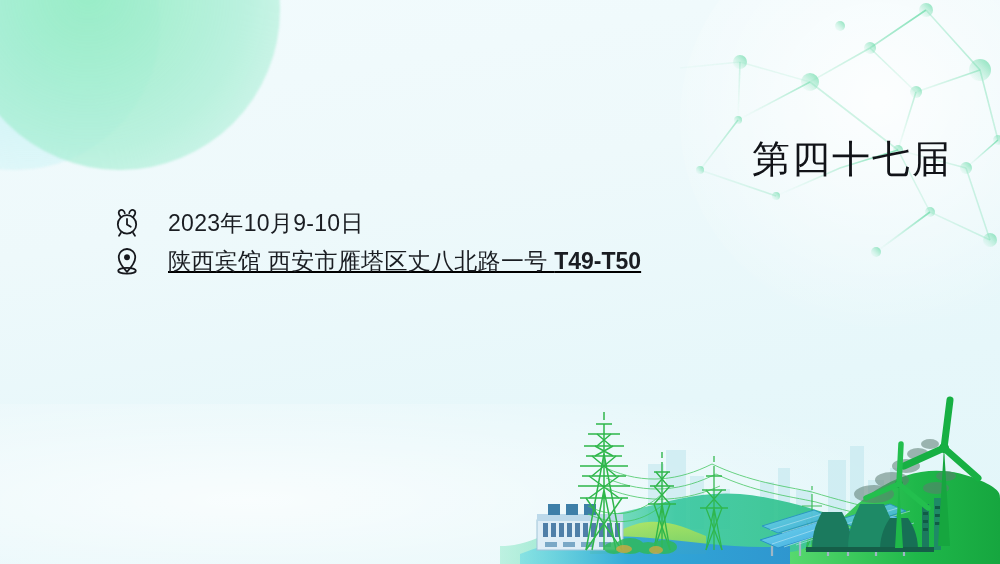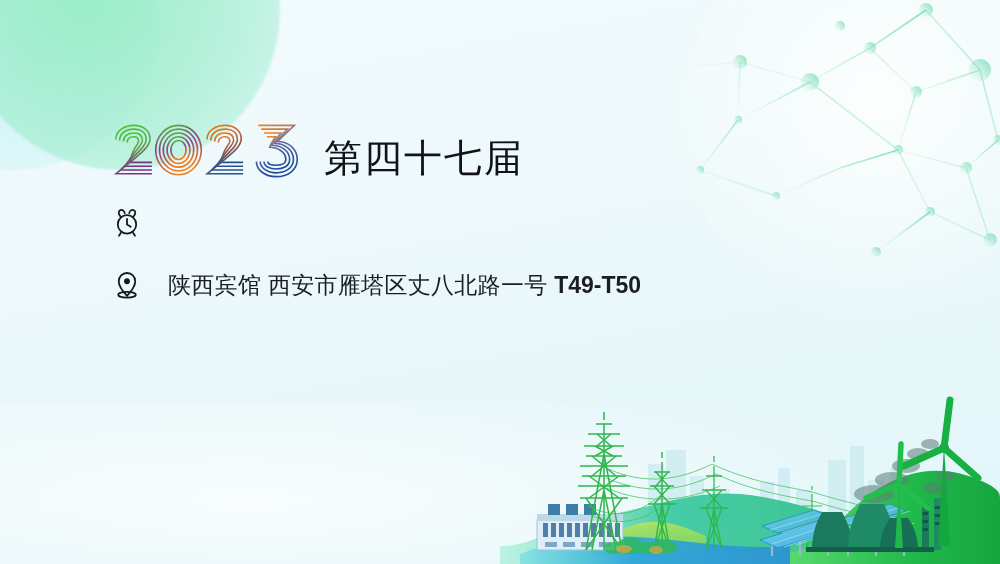--- a/index.html
+++ b/index.html
@@ -41,41 +41,41 @@
   .glow-bottom {
     position:absolute; left:0; bottom:-80px; width:100%; height:240px;
     background:radial-gradient(ellipse at 25% 40%, rgba(255,255,255,.75), rgba(255,255,255,0) 65%);
   }
 
   .net { position:absolute; right:0; top:0; width:320px; height:300px; opacity:.9; }
 
   
   .content { position:absolute; left:112px; top:118px; width:840px; }
 
-  .logo-row { display:flex; align-items:flex-end; gap:22px; height:62px; }
+  .logo-row { display:flex; align-items:flex-end; gap:22px; height:62px;flex-direction:column; }
   .logo-2023 { width:190px; height:58px; display:block; }
   .edition {
     font-size:38px; line-height:1; color:#111318;
     letter-spacing:2px; font-weight:400; padding-bottom:3px;
     font-family:"Liberation Sans", sans-serif;
   }
 
   .main-title {
     margin-top:20px;
     font-size:40px;
     line-height:1.1;
     font-weight:bold;
     color:#0b0d12;
     letter-spacing:0px;
     white-space:nowrap;
     font-family:"Liberation Sans", sans-serif;
   }
 
   .info-row { display:flex; align-items:center; margin-top:26px; height:34px; }
-  .info-row + .info-row { margin-top:28px; }
+  .info-row + .info-row { margin-top:4px;text-decoration:underline; }
   .info-icon { width:30px; height:30px; flex:0 0 30px; margin-right:26px; }
   .info-text { font-size:23px; color:#1a1d22; letter-spacing:.3px; }
   .info-text .booth { font-weight:bold; letter-spacing:0; }
 
   
   .scene { position:absolute; left:0; bottom:0; width:1000px; height:170px; }
 </style>
 </head>
 <body>
 
@@ -197,20 +197,21 @@
       <svg class="info-icon" viewBox="0 0 32 32">
         <g fill="none" stroke="#16181d" stroke-width="1.9" stroke-linecap="round">
           <circle cx="16" cy="17.5" r="9.8"></circle>
           <path d="M9.2 9.2 C6.4 6.2, 6.6 3.2, 9 2.3 C11.3 1.5, 13.4 3.4, 13.6 5.6"></path>
           <path d="M22.8 9.2 C25.6 6.2, 25.4 3.2, 23 2.3 C20.7 1.5, 18.6 3.4, 18.4 5.6"></path>
           <path d="M16 11.6 L16 17.5 L20 20"></path>
           <path d="M9.5 26.5 L7.5 29.6"></path>
           <path d="M22.5 26.5 L24.5 29.6"></path>
         </g>
       </svg>
+      <div class="info-text">2023年10月9-10日</div>
     </div>
 
     <div class="info-row">
       <svg class="info-icon" viewBox="0 0 32 32">
         <g fill="none" stroke="#16181d" stroke-width="1.9" stroke-linecap="round">
           <path d="M16 3.2 C11.1 3.2, 7.2 7.1, 7.2 12 C7.2 18.3, 16 27.6, 16 27.6 C16 27.6, 24.8 18.3, 24.8 12 C24.8 7.1, 20.9 3.2, 16 3.2 Z"></path>
           <ellipse cx="16" cy="26.4" rx="9.4" ry="3.1"></ellipse>
         </g>
         <circle cx="16" cy="12" r="3.1" fill="#16181d"></circle>
       </svg>

